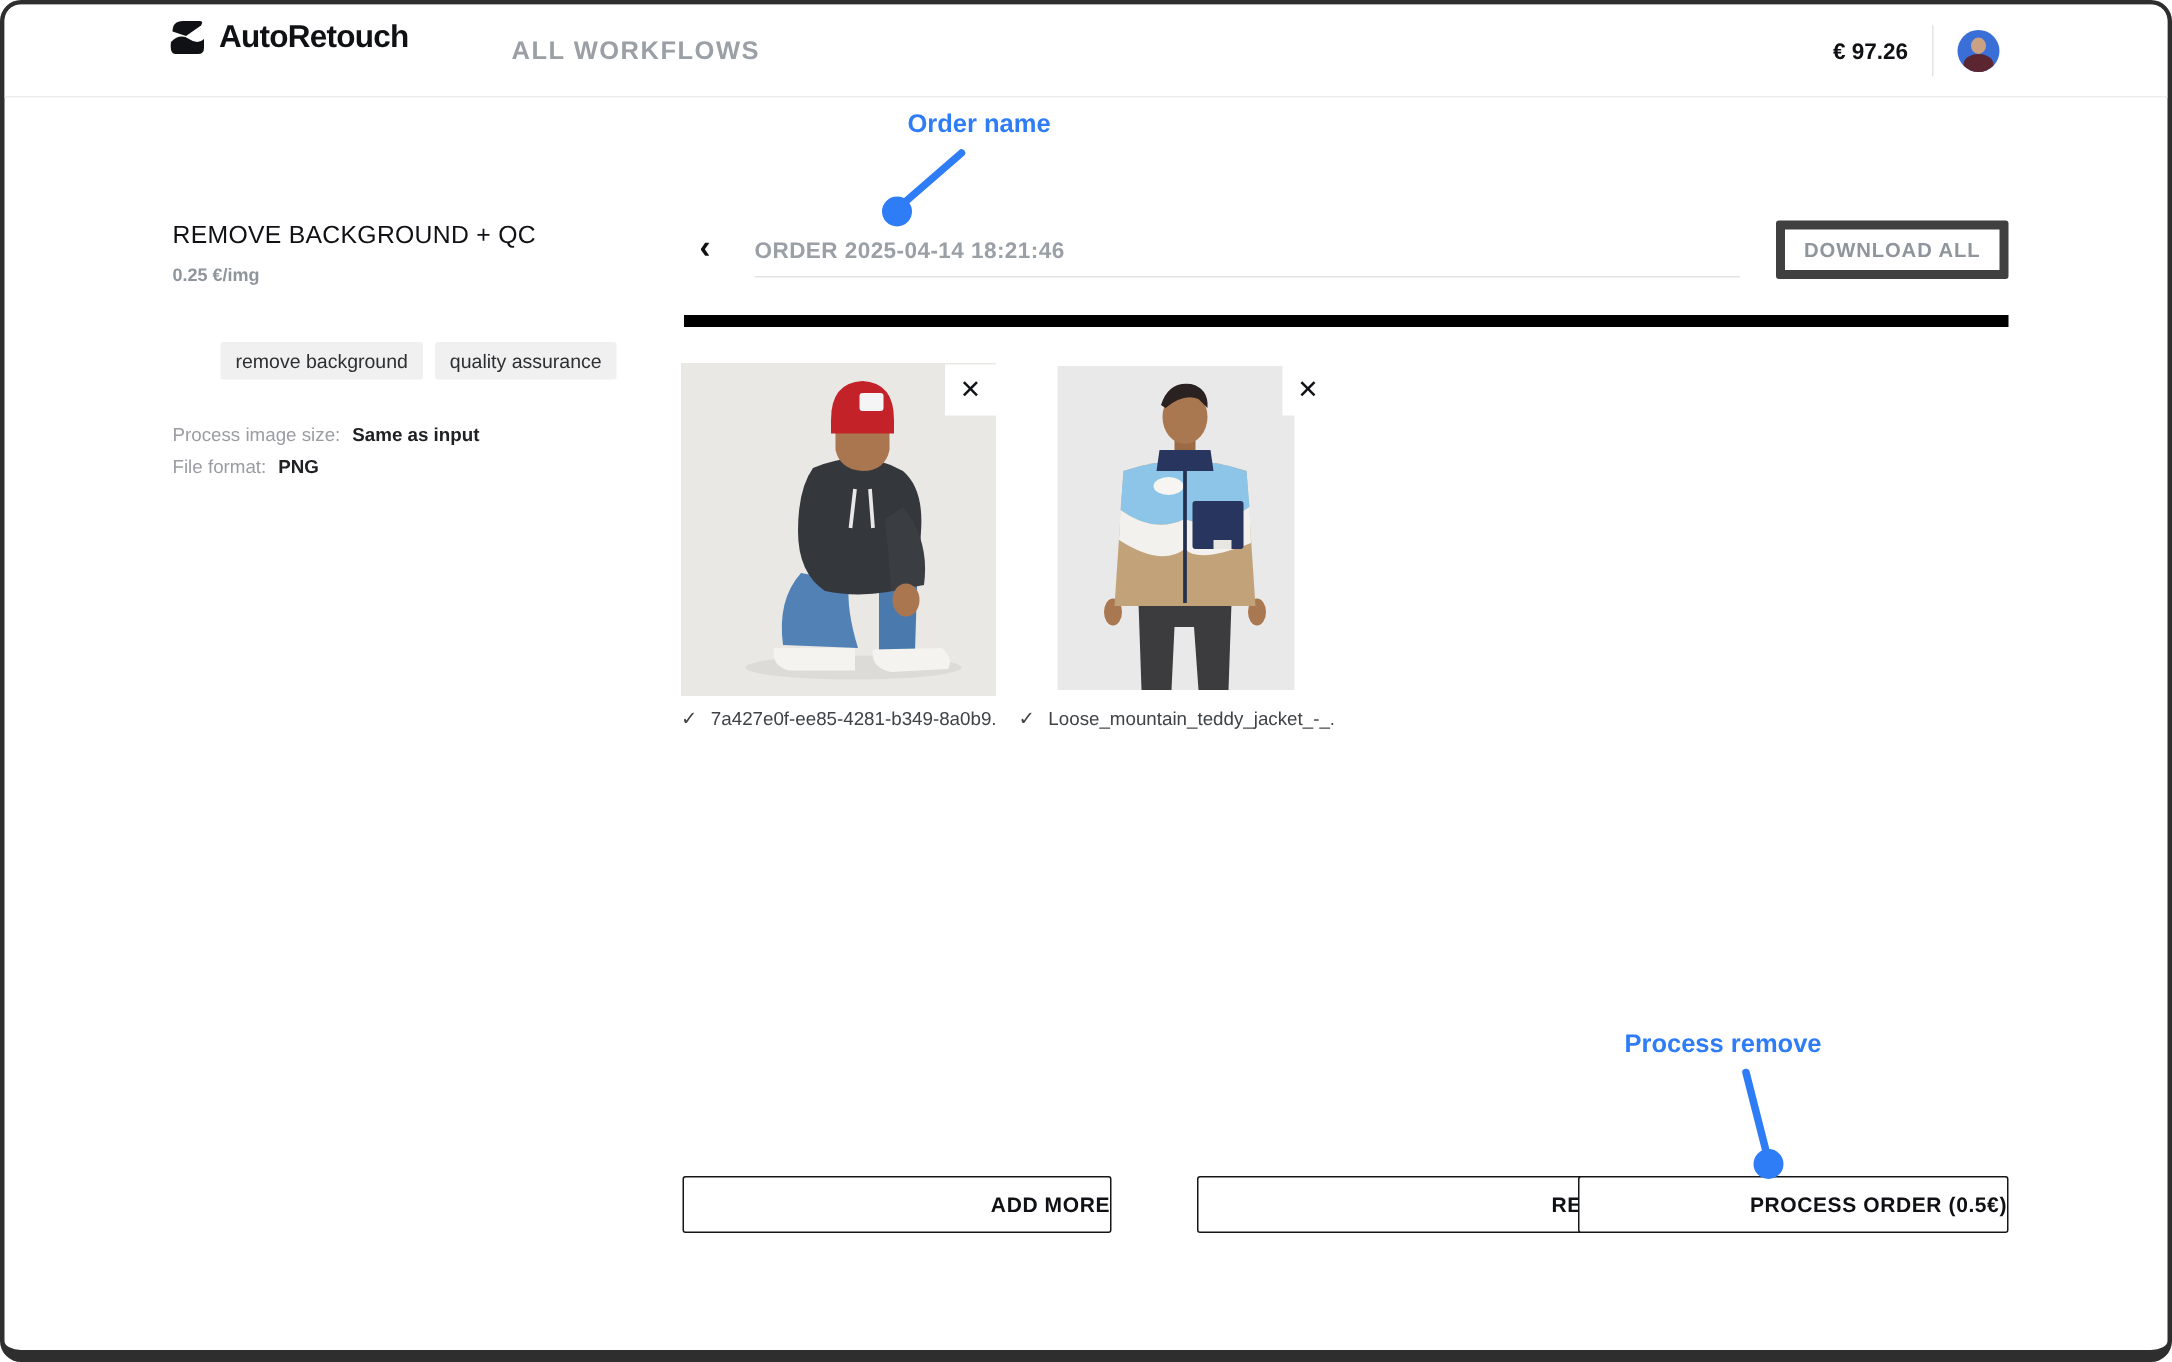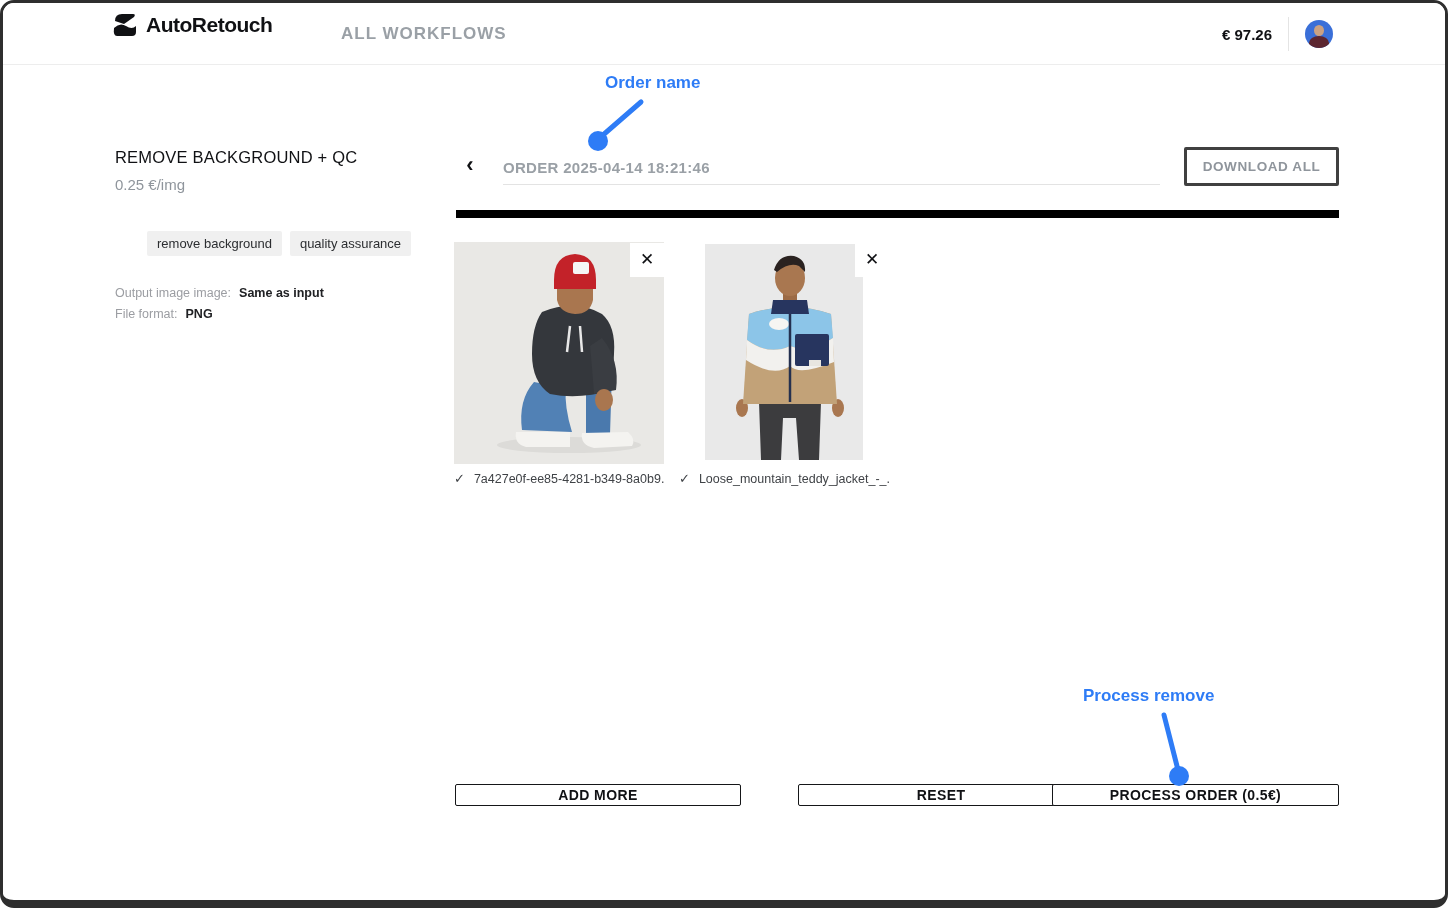--- a/index.html
+++ b/index.html
@@ -29,55 +29,55 @@
     font-size:17px;font-weight:bold;letter-spacing:1px;color:var(--muted);cursor:pointer;}
   .top-right{position:absolute;right:112px;top:0;height:62px;display:flex;align-items:center;gap:16px;}
   .balance{font-size:15px;font-weight:bold;color:#101114;}
   .top-divider{width:1px;height:34px;background:#e4e4e4;}
   .avatar{width:28px;height:28px;border-radius:50%;background:#3a6fd8;position:relative;overflow:hidden;cursor:pointer;}
   .avatar .head{position:absolute;left:9px;top:5px;width:10px;height:11px;border-radius:50%;background:#caa183;}
   .avatar .body{position:absolute;left:4px;top:16px;width:20px;height:14px;border-radius:50% 50% 0 0;background:#5c2630;}
   
   .sidebar{position:absolute;left:112px;top:145px;width:300px;}
   .wf-title{font-size:16.5px;font-weight:normal;color:#101114;letter-spacing:0.2px;}
-  .wf-price{margin-top:9px;font-size:15px;font-weight:normal;color:#8f959c;}
+  .wf-price{margin-top:9px;font-size:12px;font-weight:bold;color:#8f959c;}
   .chips{margin-top:38px;display:flex;gap:8px;padding-left:32px;}
   .chip{background:var(--chip-bg);color:#2c2e31;font-size:13px;padding:5px 10px;border-radius:2px;white-space:nowrap;}
   .settings{margin-top:30px;display:flex;flex-direction:column;gap:7px;}
   .setting{display:flex;gap:8px;font-size:12.5px;align-items:baseline;}
   .setting .lbl{color:#9b9da2;}
   .setting .val{color:#202124;font-weight:bold;}
   
   .back-btn{position:absolute;left:455px;top:150px;width:24px;height:26px;
     font-size:22px;line-height:24px;color:#101114;cursor:pointer;text-align:center;font-weight:bold;}
   .order-name{position:absolute;left:500px;top:148px;width:657px;height:34px;
     font-size:15px;letter-spacing:0.3px;color:#9aa0a6;font-weight:bold;
     border:none;border-bottom:1px solid #e3e3e3;background:transparent;outline:none;
     font-family:"Liberation Sans","DejaVu Sans",sans-serif;}
   .download-all{position:absolute;left:1181px;top:144px;width:155px;height:39px;
-    background:#fff;border:3px solid #404040;border-radius:2px;
+    background:#fff;border:6px solid #404040;border-radius:2px;
     font-size:13.5px;font-weight:bold;letter-spacing:0.6px;color:#8f959c;cursor:pointer;
     font-family:"Liberation Sans","DejaVu Sans",sans-serif;}
   
   .progress{position:absolute;left:453px;top:207px;width:883px;height:8px;background:#000;}
   
   .card{position:absolute;top:239px;width:210px;}
   .card-1{left:451px;}
   .card-2{left:676px;}
   .thumb{position:relative;width:210px;height:222px;background:#fff;}
   .thumb svg{display:block;width:210px;height:222px;}
   .close-btn{position:absolute;right:0;top:1px;width:34px;height:34px;background:#fff;
     border:none;font-size:17px;line-height:34px;text-align:center;color:#101114;cursor:pointer;padding:0;}
   .file-row{margin-top:7px;display:flex;align-items:center;gap:9px;width:210px;}
   .file-check{font-size:13px;color:#3f4246;flex:none;}
   .file-name{font-size:12.5px;color:#3f4246;white-space:nowrap;overflow:hidden;}
   
-  .action-btn{position:absolute;top:781px;height:22px;background:#fff;border:1px solid #151618;border-radius:2px;
+  .action-btn{position:absolute;top:781px;height:38px;background:#fff;border:1px solid #151618;border-radius:2px;
     font-size:14px;font-weight:bold;letter-spacing:0.4px;color:#101114;cursor:pointer;
-    font-family:"Liberation Sans","DejaVu Sans",sans-serif;}
+    font-family:"Liberation Sans","DejaVu Sans",sans-serif;text-align:right;}
   .btn-add{left:452px;width:286px;}
   .btn-reset{left:751px;width:286px;margin-left:44px;}
   .btn-process{left:1049px;width:287px;}
   
   .anno-label{position:absolute;font-size:17px;font-weight:bold;color:var(--accent-blue);white-space:nowrap;}
   .anno-order{left:602px;top:70px;}
   .anno-process{left:1080px;top:683px;}
   .anno-svg{position:absolute;overflow:visible;pointer-events:none;}
   .anno-svg-order{left:560px;top:92px;width:120px;height:60px;}
   .anno-svg-process{left:1130px;top:705px;width:80px;height:80px;}
@@ -110,21 +110,21 @@
 
   <aside class="sidebar">
     <h1 class="wf-title">REMOVE BACKGROUND + QC</h1>
     <div class="wf-price">0.25 €/img</div>
     <div class="chips">
       <span class="chip">remove background</span>
       <span class="chip">quality assurance</span>
     </div>
     <div class="settings">
       <div class="setting">
-        <span class="lbl">Output image image:</span>
+        <span class="lbl">Process image size:</span>
         <span class="val">Same as input</span>
       </div>
       <div class="setting">
         <span class="lbl">File format:</span>
         <span class="val">PNG</span>
       </div>
     </div>
   </aside>
 
   <div class="back-btn">‹</div>

